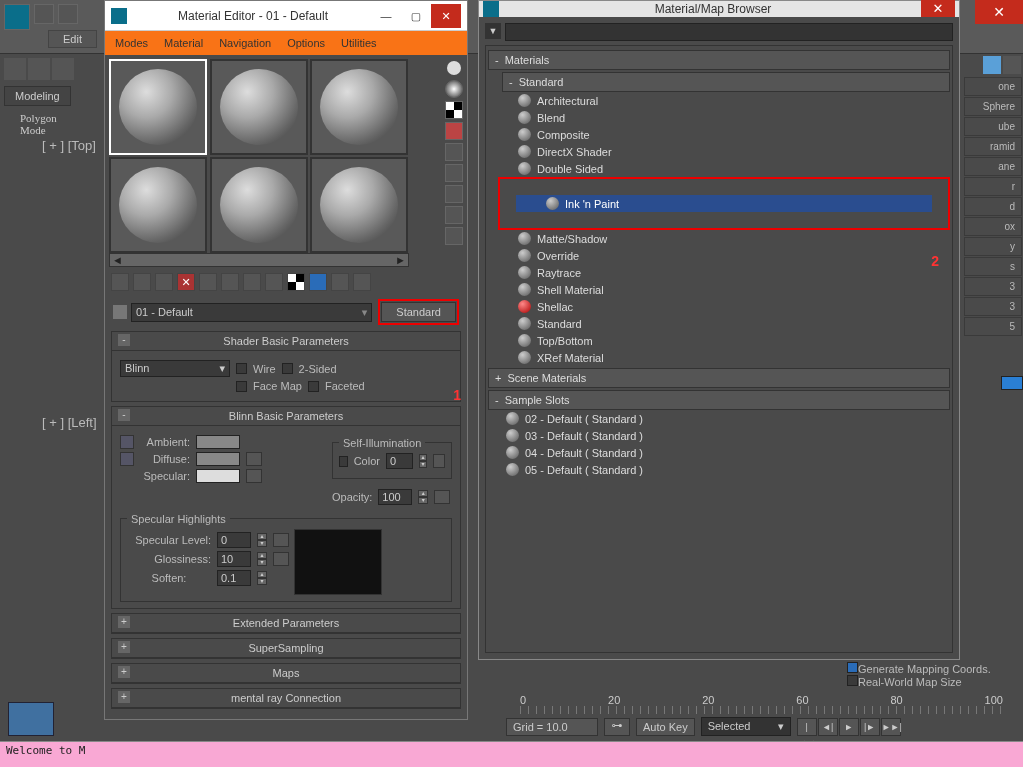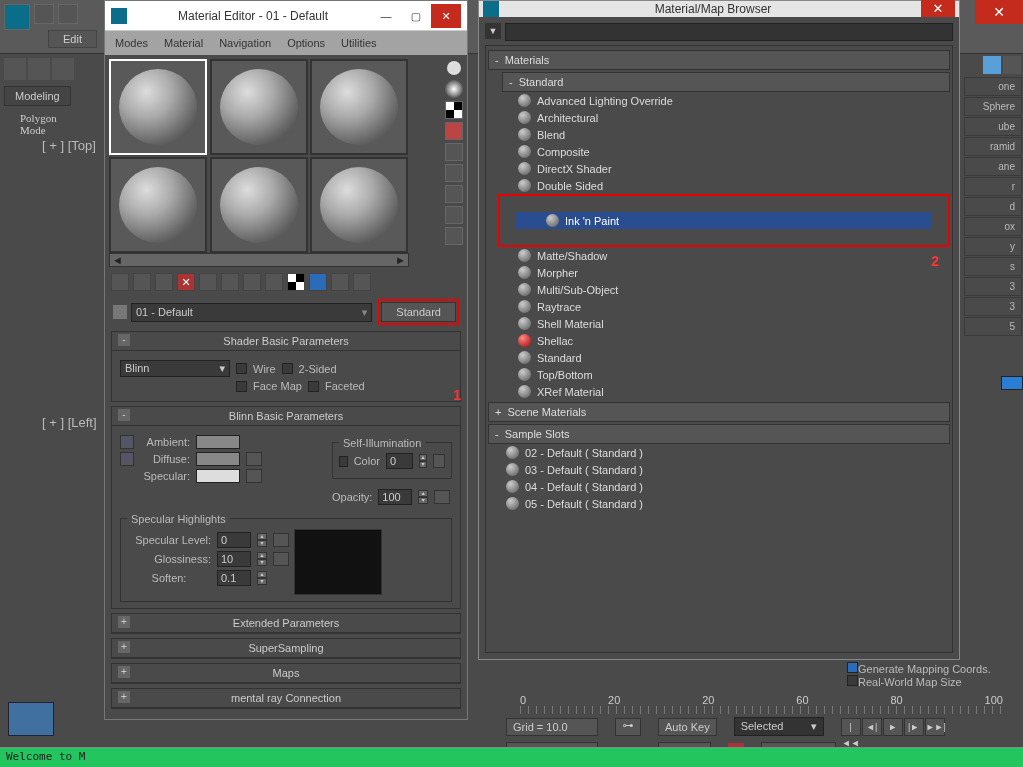--- a/index.html
+++ b/index.html
@@ -23,21 +23,21 @@
 .vp-left { left: 42px; top: 415px; }
 
 
 .mat-editor { position: absolute; left: 104px; top: 0; width: 364px; height: 720px; background: #555; border: 1px solid #777; display: flex; flex-direction: column; }
 .me-title { height: 30px; background: #fff; color: #333; display: flex; align-items: center; padding: 0 6px; border-bottom: 1px solid #ccc; }
 .me-title .logo { width: 16px; height: 16px; background: #0a6e8a; margin-right: 8px; }
 .me-title span.title-text { flex: 1; text-align: center; font-size: 12px; }
 .me-title .win-btns { display: flex; }
 .me-title .win-btn { width: 30px; height: 24px; text-align: center; line-height: 24px; color: #333; }
 .me-title .win-btn.close { background: #c42b1c; color: #fff; }
-.me-menu { display: flex; gap: 16px; padding: 6px 10px; background: #a3a3a3; color: #333; font-size: 12px; }
+.me-menu { display: flex; gap: 16px; padding: 6px 10px; background: #f97316; color: #333; font-size: 12px; }
 
 .me-body { flex: 1; background: #4a4a4a; position: relative; padding: 4px 4px 4px 4px; overflow: hidden; }
 
 .sample-grid { display: grid; grid-template-columns: repeat(3,1fr); gap: 2px; width: 300px; }
 .sample-slot { width: 98px; height: 96px; background: #595959; border: 2px solid #333; position: relative; }
 .sample-slot.active { border: 2px solid #fff; }
 .sphere { position: absolute; inset: 8px; border-radius: 50%; background: radial-gradient(circle at 35% 30%, #ddd 0%, #aaa 35%, #666 70%, #333 100%); }
 
 .sample-scroll { display: flex; background: #666; height: 14px; width: 300px; border: 1px solid #333; justify-content: space-between; padding: 0 2px; color: #222; }
 .side-icons { position: absolute; right: 4px; top: 4px; display: flex; flex-direction: column; gap: 3px; }
@@ -100,32 +100,32 @@
 
 .slot-list .tree-item { padding-left: 18px; }
 
 .br-buttons { display: flex; justify-content: flex-end; gap: 10px; padding: 8px; }
 .br-buttons button { background: #666; border: 1px solid #333; color: #ddd; padding: 4px 28px; }
 
 
 .timeline { position: absolute; left: 500px; right: 0; top: 692px; height: 75px; background: #4a4a4a; }
 .ruler { display: flex; justify-content: space-between; padding: 2px 20px 0 20px; color: #ccc; font-size: 10px; }
 .ruler-ticks { height: 8px; background: repeating-linear-gradient(90deg, #777 0 1px, transparent 1px 8px); margin: 0 20px; }
-.tl-row { display: flex; gap: 17px; align-items: center; padding: 3px 6px; }
+.tl-row { display: flex; gap: 6px; align-items: center; padding: 3px 6px; }
 .tl-box { background: #555; border: 1px solid #333; padding: 2px 6px; color: #ccc; }
 .tl-dd { background: #333; border: 1px solid #222; padding: 2px 6px; color: #ccc; min-width: 90px; display: flex; justify-content: space-between; }
 .play-btns { display: flex; gap: 1px; }
 .play-btns span { width: 20px; height: 18px; background: #555; border: 1px solid #333; color: #ccc; text-align: center; font-size: 9px; line-height: 16px; }
 
 
 .right-peek { position: absolute; right: 0; top: 54px; width: 60px; height: 640px; background: #4a4a4a; }
 .right-peek .row-r { padding: 3px 6px; color: #bbb; text-align: right; border: 1px solid #3a3a3a; margin: 1px; font-size: 10px; }
 .right-peek .sw-blue { width: 22px; height: 14px; background: #2a7fd4; float: right; border: 1px solid #222; }
 
-.status-bar { position: absolute; left: 0; bottom: 0; right: 0; height: 20px; background: #22c55e; border-top: 1px solid #888; color: #222; padding: 2px 6px; font-family: monospace; margin-top: 36px; }
+.status-bar { position: absolute; left: 0; bottom: 0; right: 0; height: 26px; background: #f9a8d4; border-top: 1px solid #888; color: #222; padding: 2px 6px; font-family: monospace; margin-top: 36px; }
 .low-left-block { position: absolute; left: 8px; top: 702px; width: 46px; height: 34px; background: #4070a0; border: 1px solid #223; }
 
 </style>
 </head>
 <body>
 
 <div class="bg-toolbar">
   <div class="icons">
     <span class="icon-btn" style="background:#0a6e8a;width:26px;height:26px"></span>
     <span class="icon-btn"></span>
@@ -376,24 +376,20 @@
           <span>-</span>
           <span>Materials</span>
         </div>
       <div class="tree-hdr sub">
           <span>-</span>
           <span>Standard</span>
         </div>
       <div id="std-list">
           <div class="tree-item">
             <span class="ball"></span>
-            <span>Advanced Lighting Override</span>
-          </div>
-          <div class="tree-item">
-            <span class="ball"></span>
             <span>Architectural</span>
           </div>
           <div class="tree-item">
             <span class="ball"></span>
             <span>Blend</span>
           </div>
           <div class="tree-item">
             <span class="ball"></span>
             <span>Composite</span>
           </div>
@@ -410,25 +406,21 @@
               <span class="ball"></span>
               <span>Ink 'n Paint</span>
             </div>
           </div>
           <div class="tree-item">
             <span class="ball"></span>
             <span>Matte/Shadow</span>
           </div>
           <div class="tree-item">
             <span class="ball"></span>
-            <span>Morpher</span>
-          </div>
-          <div class="tree-item">
-            <span class="ball"></span>
-            <span>Multi/Sub-Object</span>
+            <span>Override</span>
           </div>
           <div class="tree-item">
             <span class="ball"></span>
             <span>Raytrace</span>
           </div>
           <div class="tree-item">
             <span class="ball"></span>
             <span>Shell Material</span>
           </div>
           <div class="tree-item">

